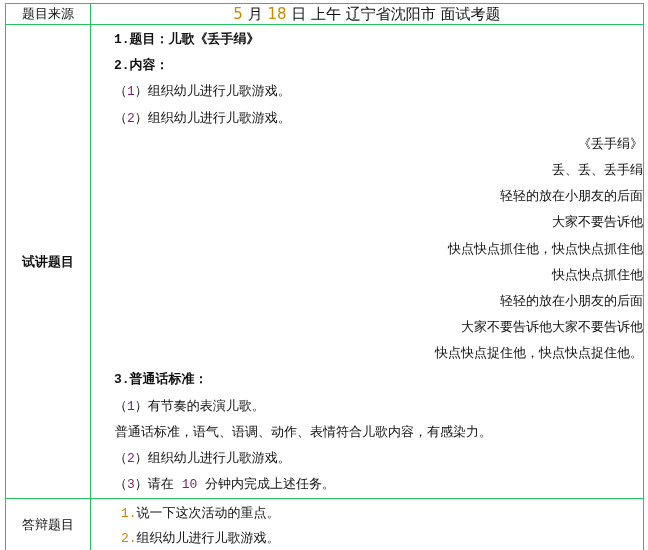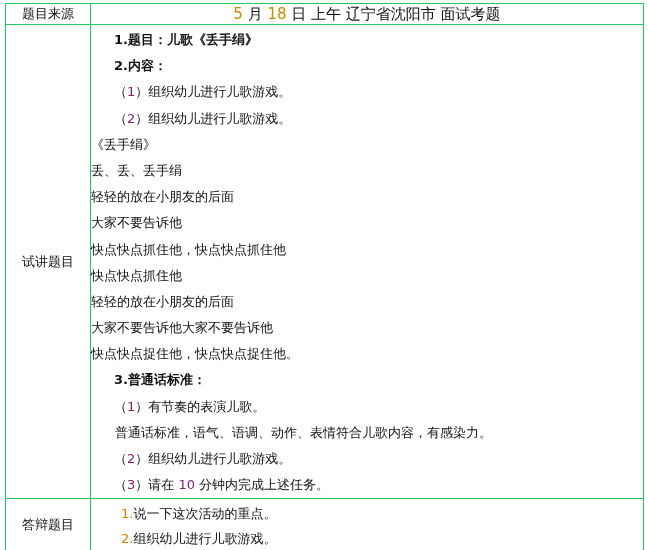--- a/index.html
+++ b/index.html
@@ -3,40 +3,40 @@
 <meta charset="utf-8">
 <style>
   html, body { margin:0; padding:0; background:#fff; }
   body { width:648px; height:550px; position:relative; overflow:hidden;
          font-family:"DejaVu Sans", "Liberation Sans", sans-serif; color:#111; }
   table.exam { position:absolute; left:5px; top:3px; width:639px; border-collapse:collapse; table-layout:fixed; }
   table.exam td { border:1px solid #22c55e; padding:0; vertical-align:middle; }
   .lbl { width:84px; text-align:center; font-size:13px; }
   .hdr td { height:20px; }
   .hdr .src { text-align:center; font-size:15px; }
-  .body-cell { padding:2px 0 0 0 !important; vertical-align:top !important; }
+  .body-cell { padding:2px 0 0 0 !important; vertical-align:top !important;font-family:Liberation Mono, monospace; }
   .line { height:26.2px; line-height:26.2px; font-size:13px; white-space:nowrap; }
   .ind0 { padding-left:23px; }
-  .ctr { text-align:left; }
+  .ctr { text-align:right; }
   .bold { font-weight:bold; }
   .num { color:#7a1f6a; }
   .numo { color:#c78a00; }
   .ans .line { height:25px; line-height:25px; }
 </style>
 </head>
 <body>
 
 <table class="exam">
   <tbody>
       <tr class="hdr">
     <td class="lbl">题目来源</td>
     <td class="src"><span class="numo">5</span><span> 月 </span><span class="numo">18</span><span> 日  上午  辽宁省沈阳市  面试考题</span></td>
   </tr>
   <tr>
-    <td class="lbl" style="height:467px;">试讲题目</td>
+    <td class="lbl" style="height:467px;font-weight:bold;">试讲题目</td>
     <td class="body-cell">
       <div class="line ind0 bold"><span>1.</span><span>题目：儿歌《丢手绢》</span></div>
       <div class="line ind0 bold"><span>2.</span><span>内容：</span></div>
       <div class="line ind0"><span>（</span><span class="num">1</span><span>）组织幼儿进行儿歌游戏。</span></div>
       <div class="line ind0"><span>（</span><span class="num">2</span><span>）组织幼儿进行儿歌游戏。</span></div>
       <div class="line ctr">《丢手绢》</div>
       <div class="line ctr">丢、丢、丢手绢</div>
       <div class="line ctr">轻轻的放在小朋友的后面</div>
       <div class="line ctr">大家不要告诉他</div>
       <div class="line ctr">快点快点抓住他，快点快点抓住他</div>

